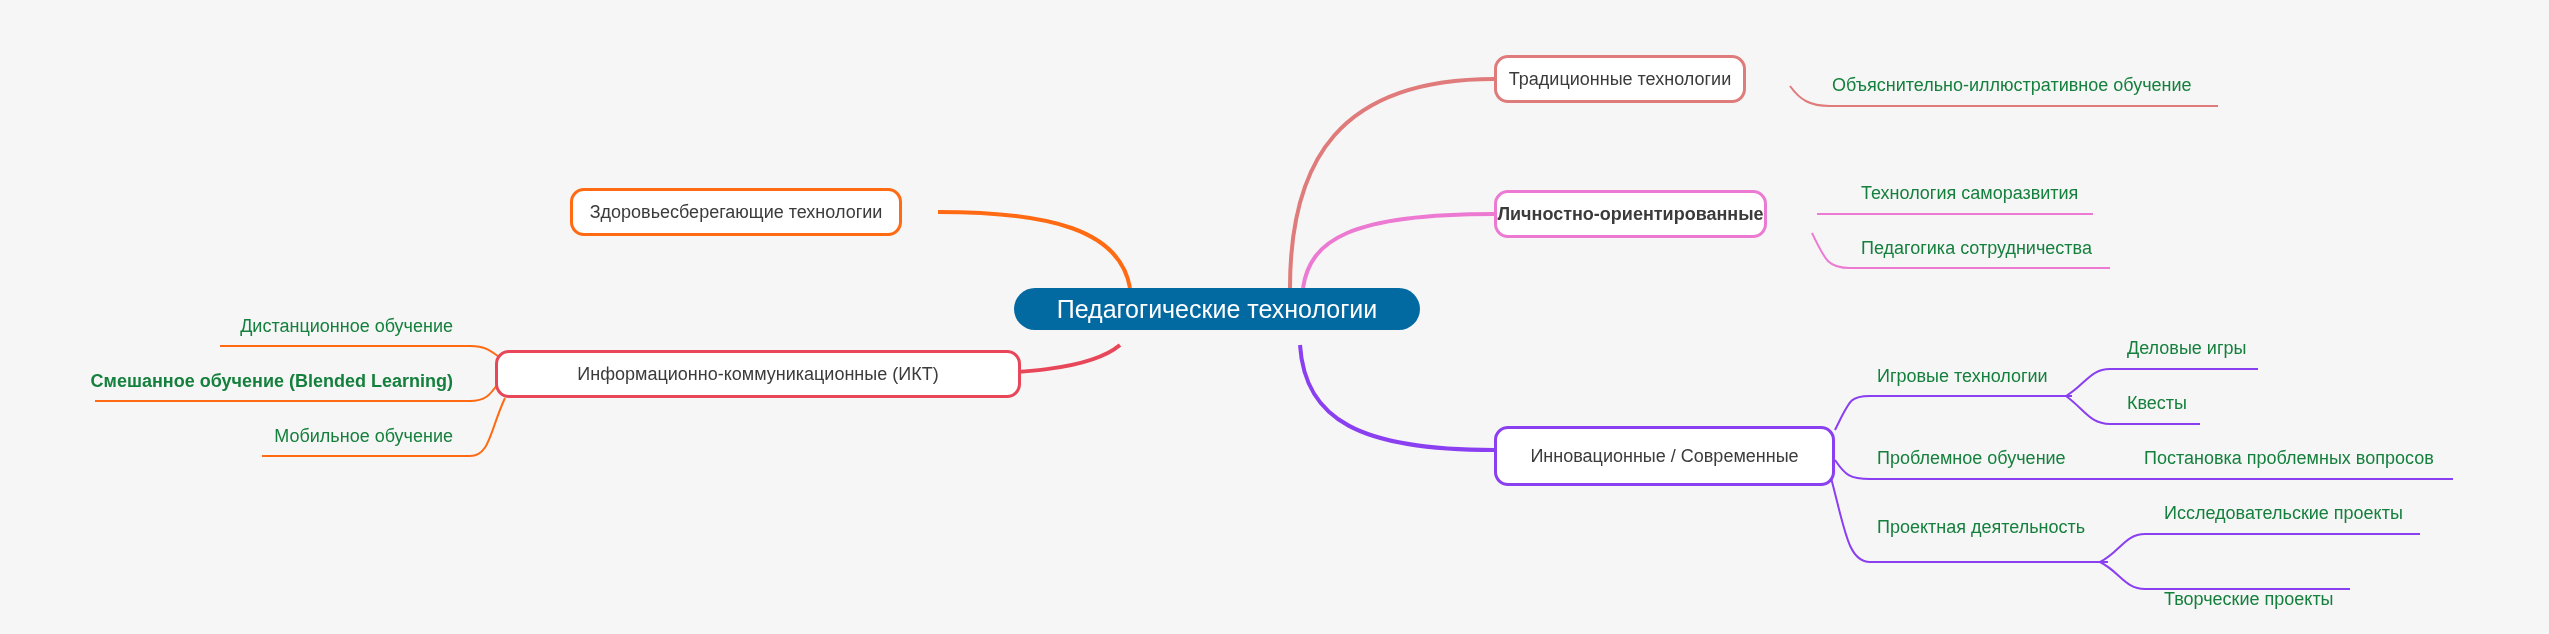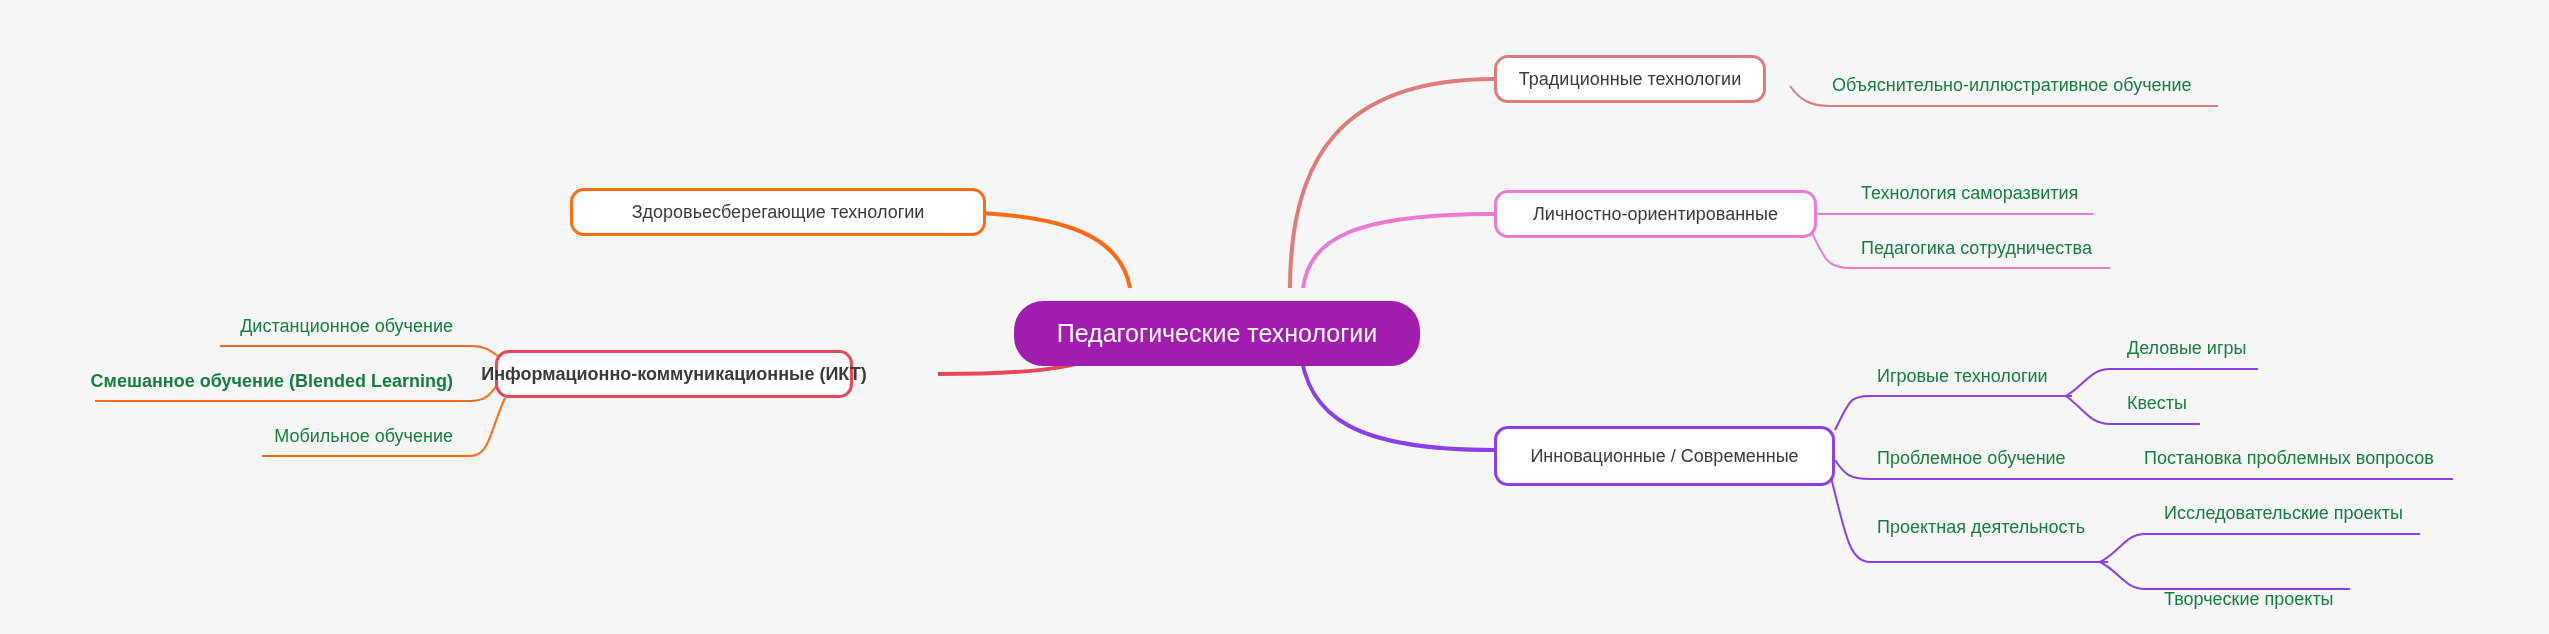--- a/index.html
+++ b/index.html
@@ -2,24 +2,24 @@
 <html><head>
 <meta charset="utf-8">
 <style>
   html, body { margin:0; padding:0; }
   body {
     width:2549px; height:634px; background:#f6f6f6; position:relative; overflow:hidden;
     font-family: "Liberation Sans", "DejaVu Sans", sans-serif;
   }
   svg.links { position:absolute; left:0; top:0; width:2549px; height:634px; pointer-events:none; }
   .central {
-    position:absolute; left:1014px; top:288px; width:406px; height:65px;
-    background:#a21caf; border-radius:29px; color:#fff;
+    position:absolute; left:1014px; top:288px; width:406px; height:42px;
+    background:#0369a1; border-radius:29px; color:#fff;
     display:flex; align-items:center; justify-content:center;
-    font-size:25px; box-sizing:border-box;margin-top:13px;
+    font-size:25px; box-sizing:border-box;
   }
   .topic {
     position:absolute; background:#fff; border-radius:14px; border:3px solid;
     display:flex; align-items:center; justify-content:center;
     font-size:18px; color:#3b3b3b; box-sizing:border-box; white-space:nowrap;
   }
   .leaf {
     position:absolute; font-size:18px; color:#15803d; white-space:nowrap; line-height:22px;
   }
   .leaf.right { text-align:left; }
@@ -57,28 +57,28 @@
 
   <path d="M503 360 C490 350 485 346 470 346 L220 346" stroke="#ff6a13" stroke-width="2" fill="none"></path>
   <path d="M497 385 C490 395 485 401 470 401 L95 401" stroke="#ff6a13" stroke-width="2" fill="none"></path>
   <path d="M505 398 C490 430 490 456 470 456 L262 456" stroke="#ff6a13" stroke-width="2" fill="none"></path>
 </svg>
 
 <div class="central">
   <span>Педагогические технологии</span>
 </div>
 
-<div class="topic" style="left:1494px;top:55px;width:272px;height:48px;border-color:#e07b7b;">
+<div class="topic" style="left:1494px;top:55px;width:252px;height:48px;border-color:#e07b7b;">
   <span>Традиционные технологии</span>
 </div>
 <div class="leaf right" style="left:1832px;top:74px;">
   <span>Объяснительно-иллюстративное обучение</span>
 </div>
 
-<div class="topic" style="left:1494px;top:190px;width:323px;height:48px;border-color:#ec7ad2;">
+<div class="topic" style="left:1494px;top:190px;width:273px;height:48px;border-color:#ec7ad2;font-weight:bold;">
   <span>Личностно-ориентированные</span>
 </div>
 <div class="leaf right" style="left:1861px;top:182px;">
   <span>Технология саморазвития</span>
 </div>
 <div class="leaf right" style="left:1861px;top:237px;">
   <span>Педагогика сотрудничества</span>
 </div>
 
 <div class="topic" style="left:1494px;top:426px;width:341px;height:60px;border-color:#8a3ff0;">
@@ -102,25 +102,25 @@
 <div class="leaf right" style="left:1877px;top:516px;">
   <span>Проектная деятельность</span>
 </div>
 <div class="leaf right" style="left:2164px;top:502px;">
   <span>Исследовательские проекты</span>
 </div>
 <div class="leaf right" style="left:2164px;top:588px;">
   <span>Творческие проекты</span>
 </div>
 
-<div class="topic" style="left:570px;top:188px;width:416px;height:48px;border-color:#ff6a13;">
+<div class="topic" style="left:570px;top:188px;width:332px;height:48px;border-color:#ff6a13;">
   <span>Здоровьесберегающие технологии</span>
 </div>
 
-<div class="topic" style="left:495px;top:350px;width:358px;height:48px;border-color:#e8475a;font-weight:bold;">
+<div class="topic" style="left:495px;top:350px;width:526px;height:48px;border-color:#e8475a;">
   <span>Информационно-коммуникационные (ИКТ)</span>
 </div>
 <div class="leaf left" style="right:2096px;top:315px;">
   <span>Дистанционное обучение</span>
 </div>
 <div class="leaf left" style="right:2096px;top:370px;font-weight:bold;">
   <span>Смешанное обучение (Blended Learning)</span>
 </div>
 <div class="leaf left" style="right:2096px;top:425px;">
   <span>Мобильное обучение</span>

